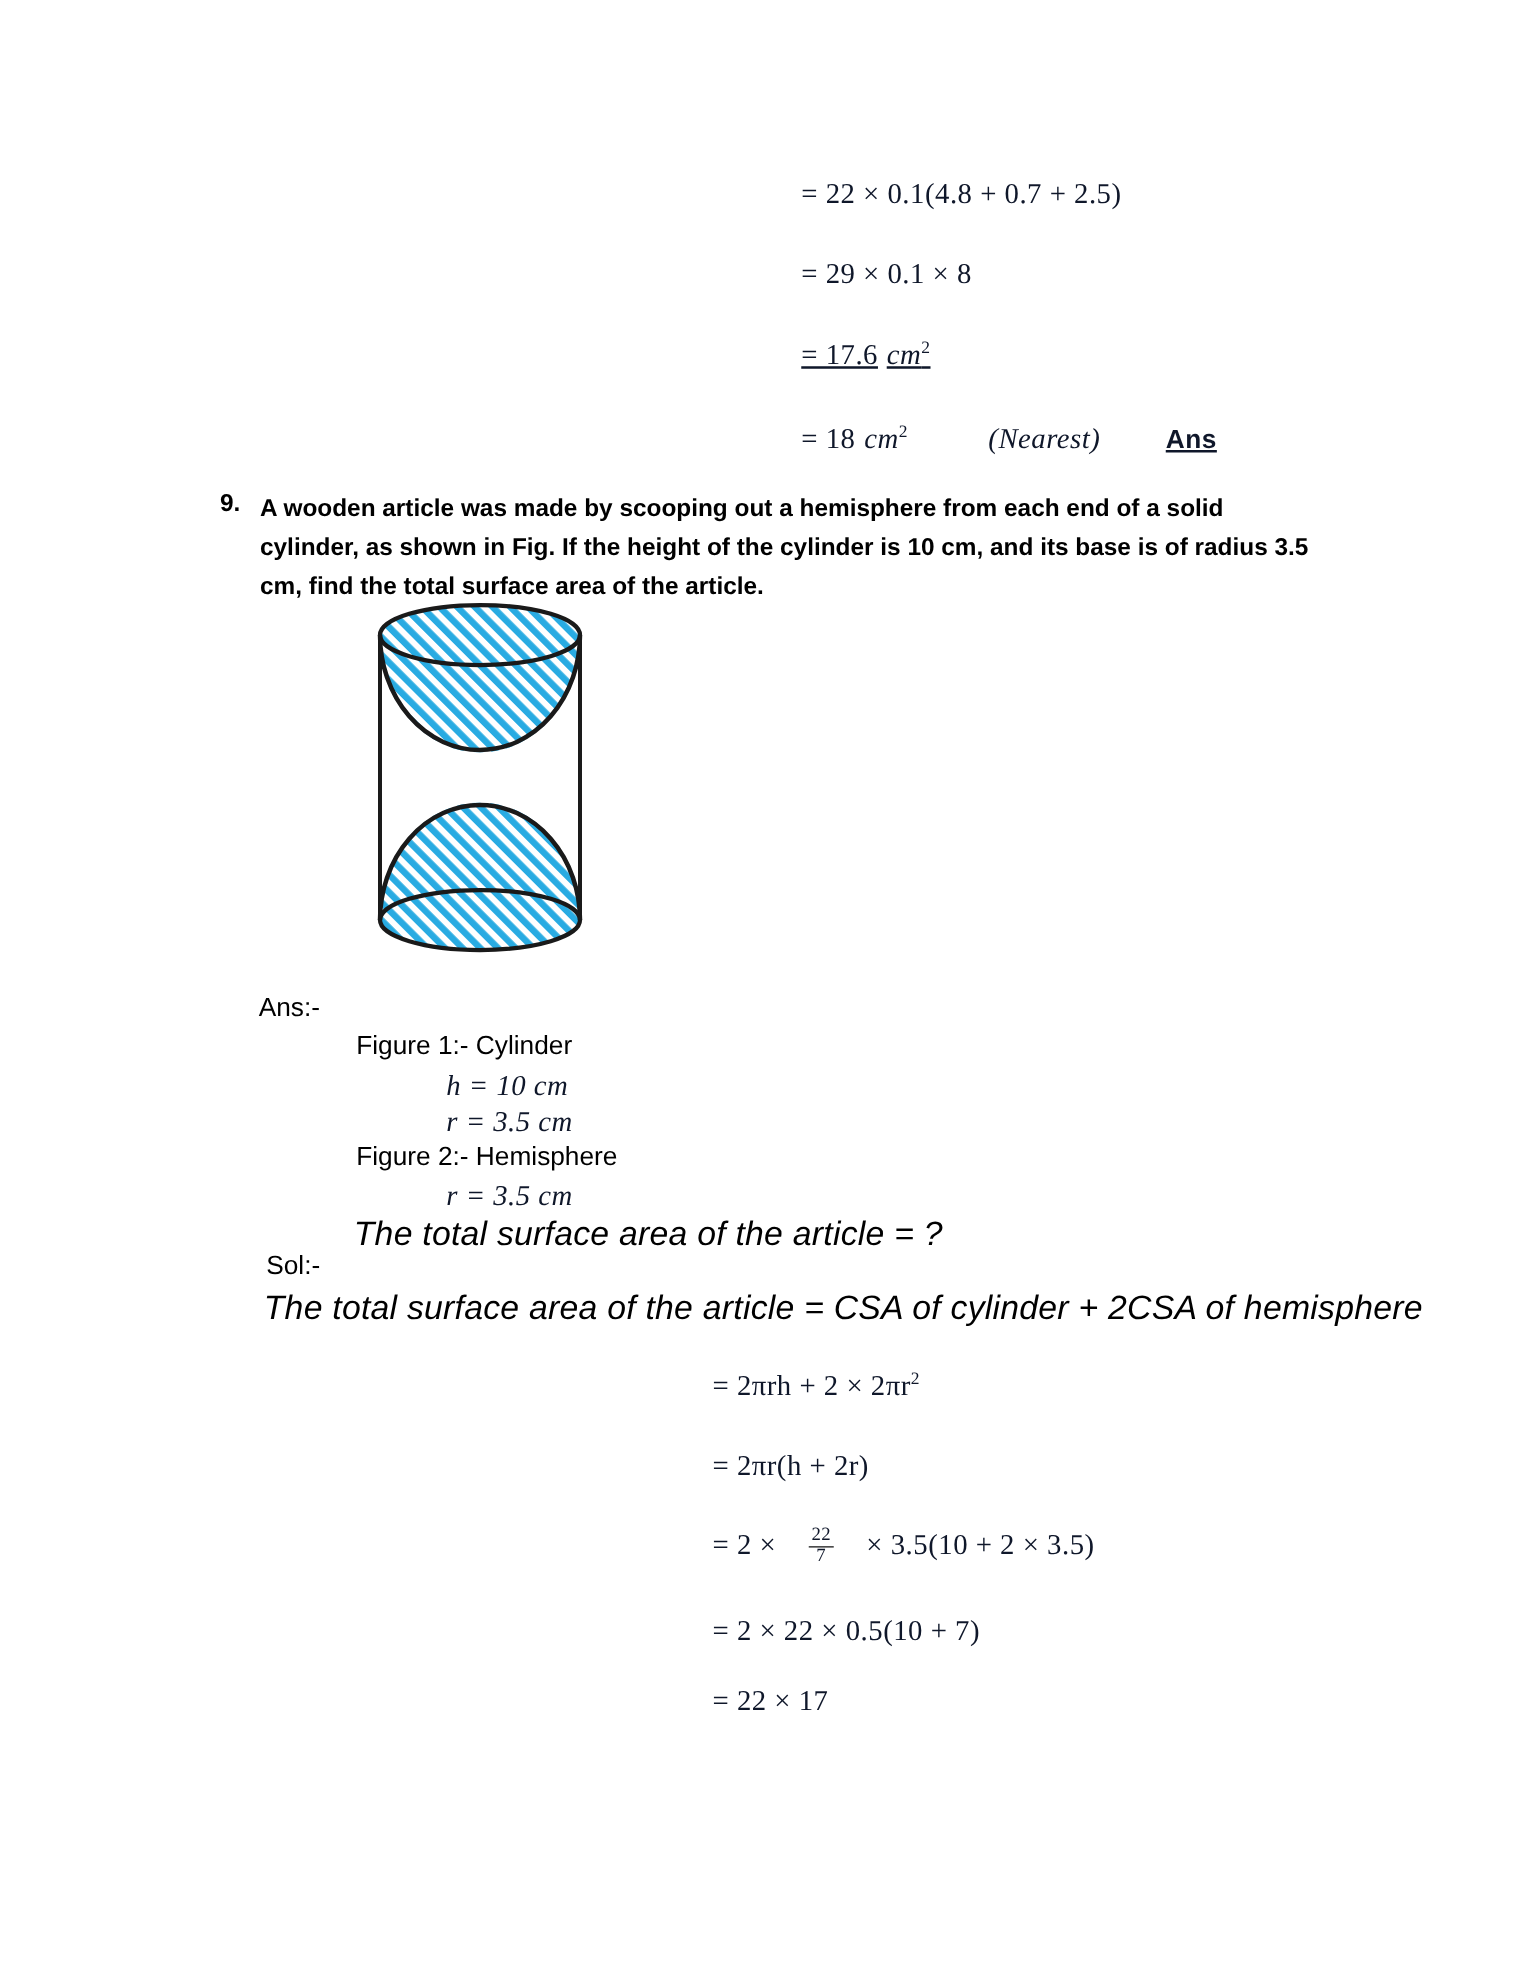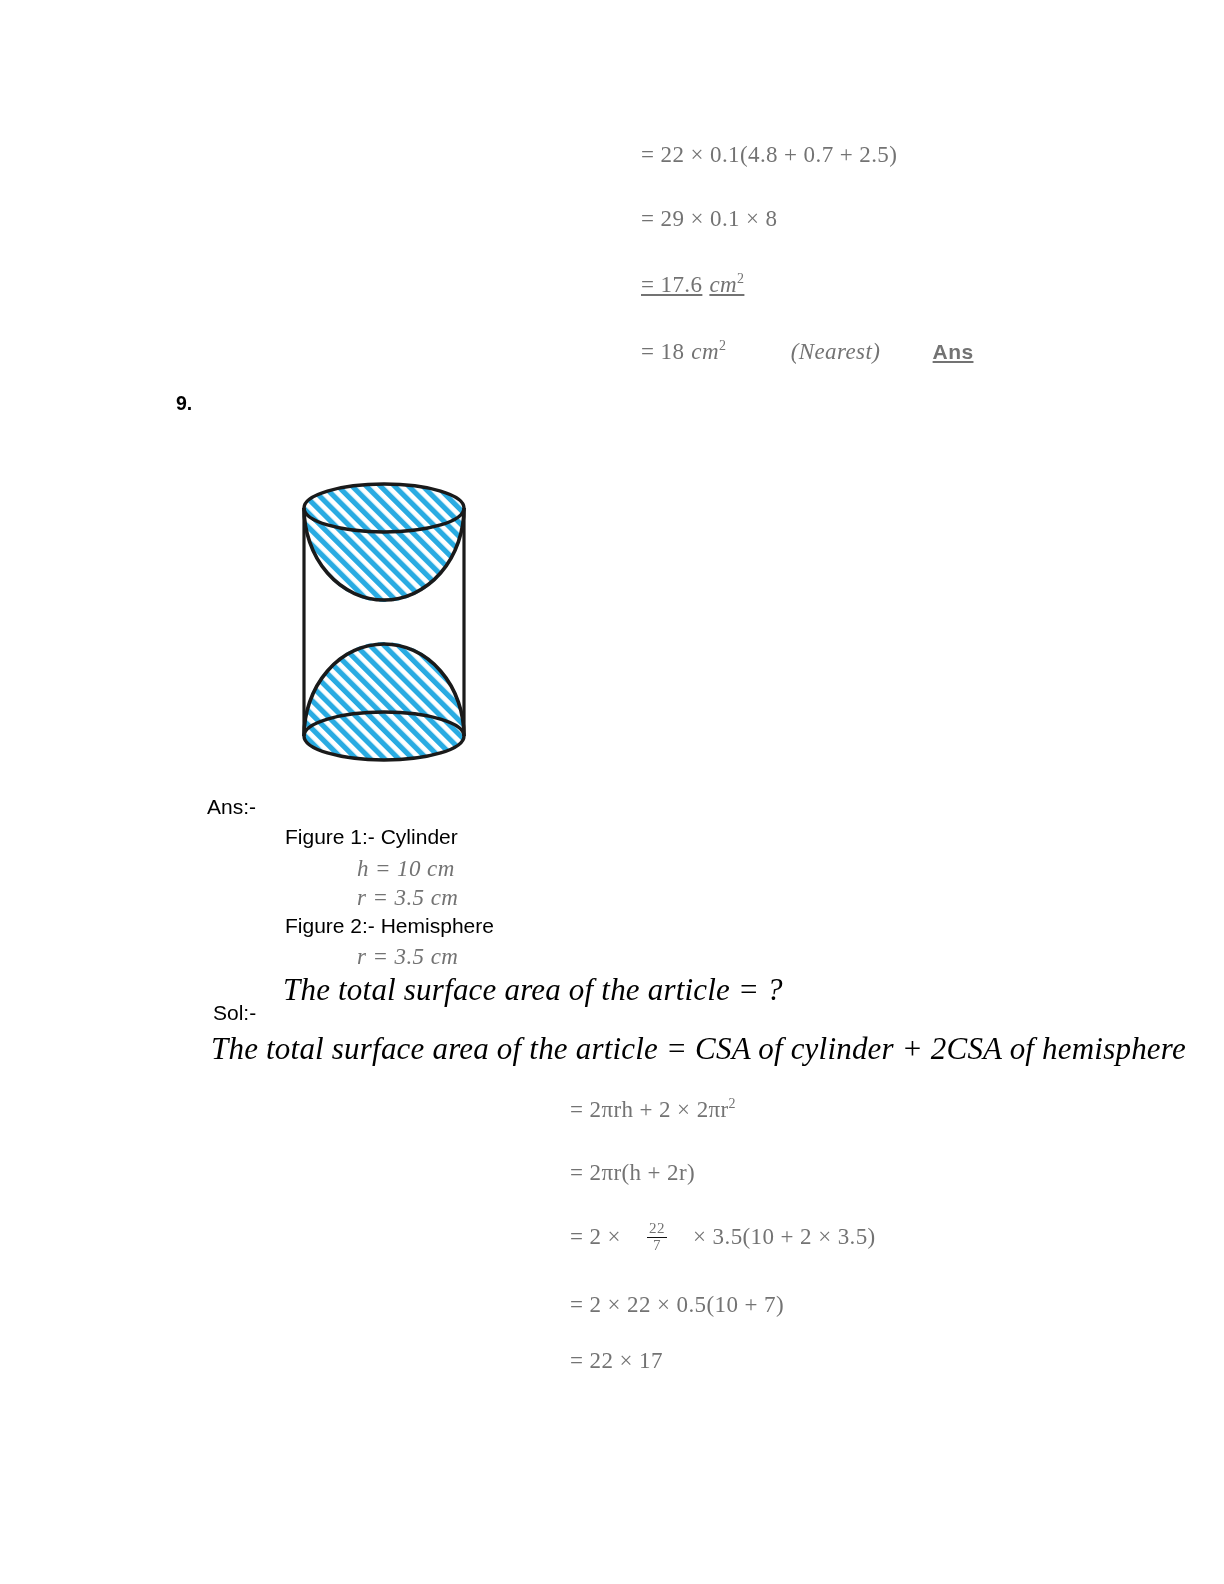--- a/index.html
+++ b/index.html
@@ -24,21 +24,21 @@
     background: #fff;
   }
 
   
   .mathline {
     position: absolute;
     font-family: "Liberation Serif", serif;
     font-size: 23px;
     letter-spacing: 0.4px;
     white-space: nowrap;
-    color: #737373;
+    color: #0f172a;
   }
   .mi { font-style: italic; }
   .sup {
     font-size: 14px;
     vertical-align: super;
     font-style: normal;
   }
   .sp { display: inline-block; width: 7px; }
 
   
@@ -65,23 +65,23 @@
   .slabel {
     position: absolute;
     font-family: "Liberation Sans", sans-serif;
     font-size: 21px;
     white-space: nowrap;
   }
 
   
   .istate {
     position: absolute;
-    font-family: Liberation Serif, serif;
+    font-family: Liberation Sans, sans-serif;
     font-style: italic;
-    font-size: 31px;
+    font-size: 27px;
     white-space: nowrap;
     letter-spacing: 0.2px;
   }
 
   
   .ansmark {
     font-family: "Liberation Sans", sans-serif;
     font-weight: bold;
     text-decoration: underline;
     font-style: normal;
@@ -128,20 +128,21 @@
 
   <div class="mathline" style="left:641px; top:338px;">
     <span>= 18</span><span class="sp"></span><span class="mi">cm</span><span class="sup">2</span>
     <span style="display:inline-block;width:52px"></span>
     <span class="mi">(Nearest)</span>
     <span style="display:inline-block;width:40px"></span>
     <span class="ansmark">Ans</span>
   </div>
 
   <div class="qnum">9.</div>
+  <div class="qtext">A wooden article was made by scooping out a hemisphere from each end of a solid cylinder, as shown in Fig. If the height of the cylinder is 10 cm, and its base is of radius 3.5 cm, find the total surface area of the article.</div>
 
   <div class="figure">
     <svg width="186" height="292" viewBox="0 0 186 292" xmlns="http://www.w3.org/2000/svg">
       <defs>
         <pattern id="hatch" width="10" height="10" patternUnits="userSpaceOnUse" patternTransform="rotate(-45)">
           <rect width="10" height="10" fill="#ffffff"></rect>
           <rect width="5.2" height="10" fill="#29ABE2"></rect>
         </pattern>
 
         <clipPath id="clipTopBowl">

